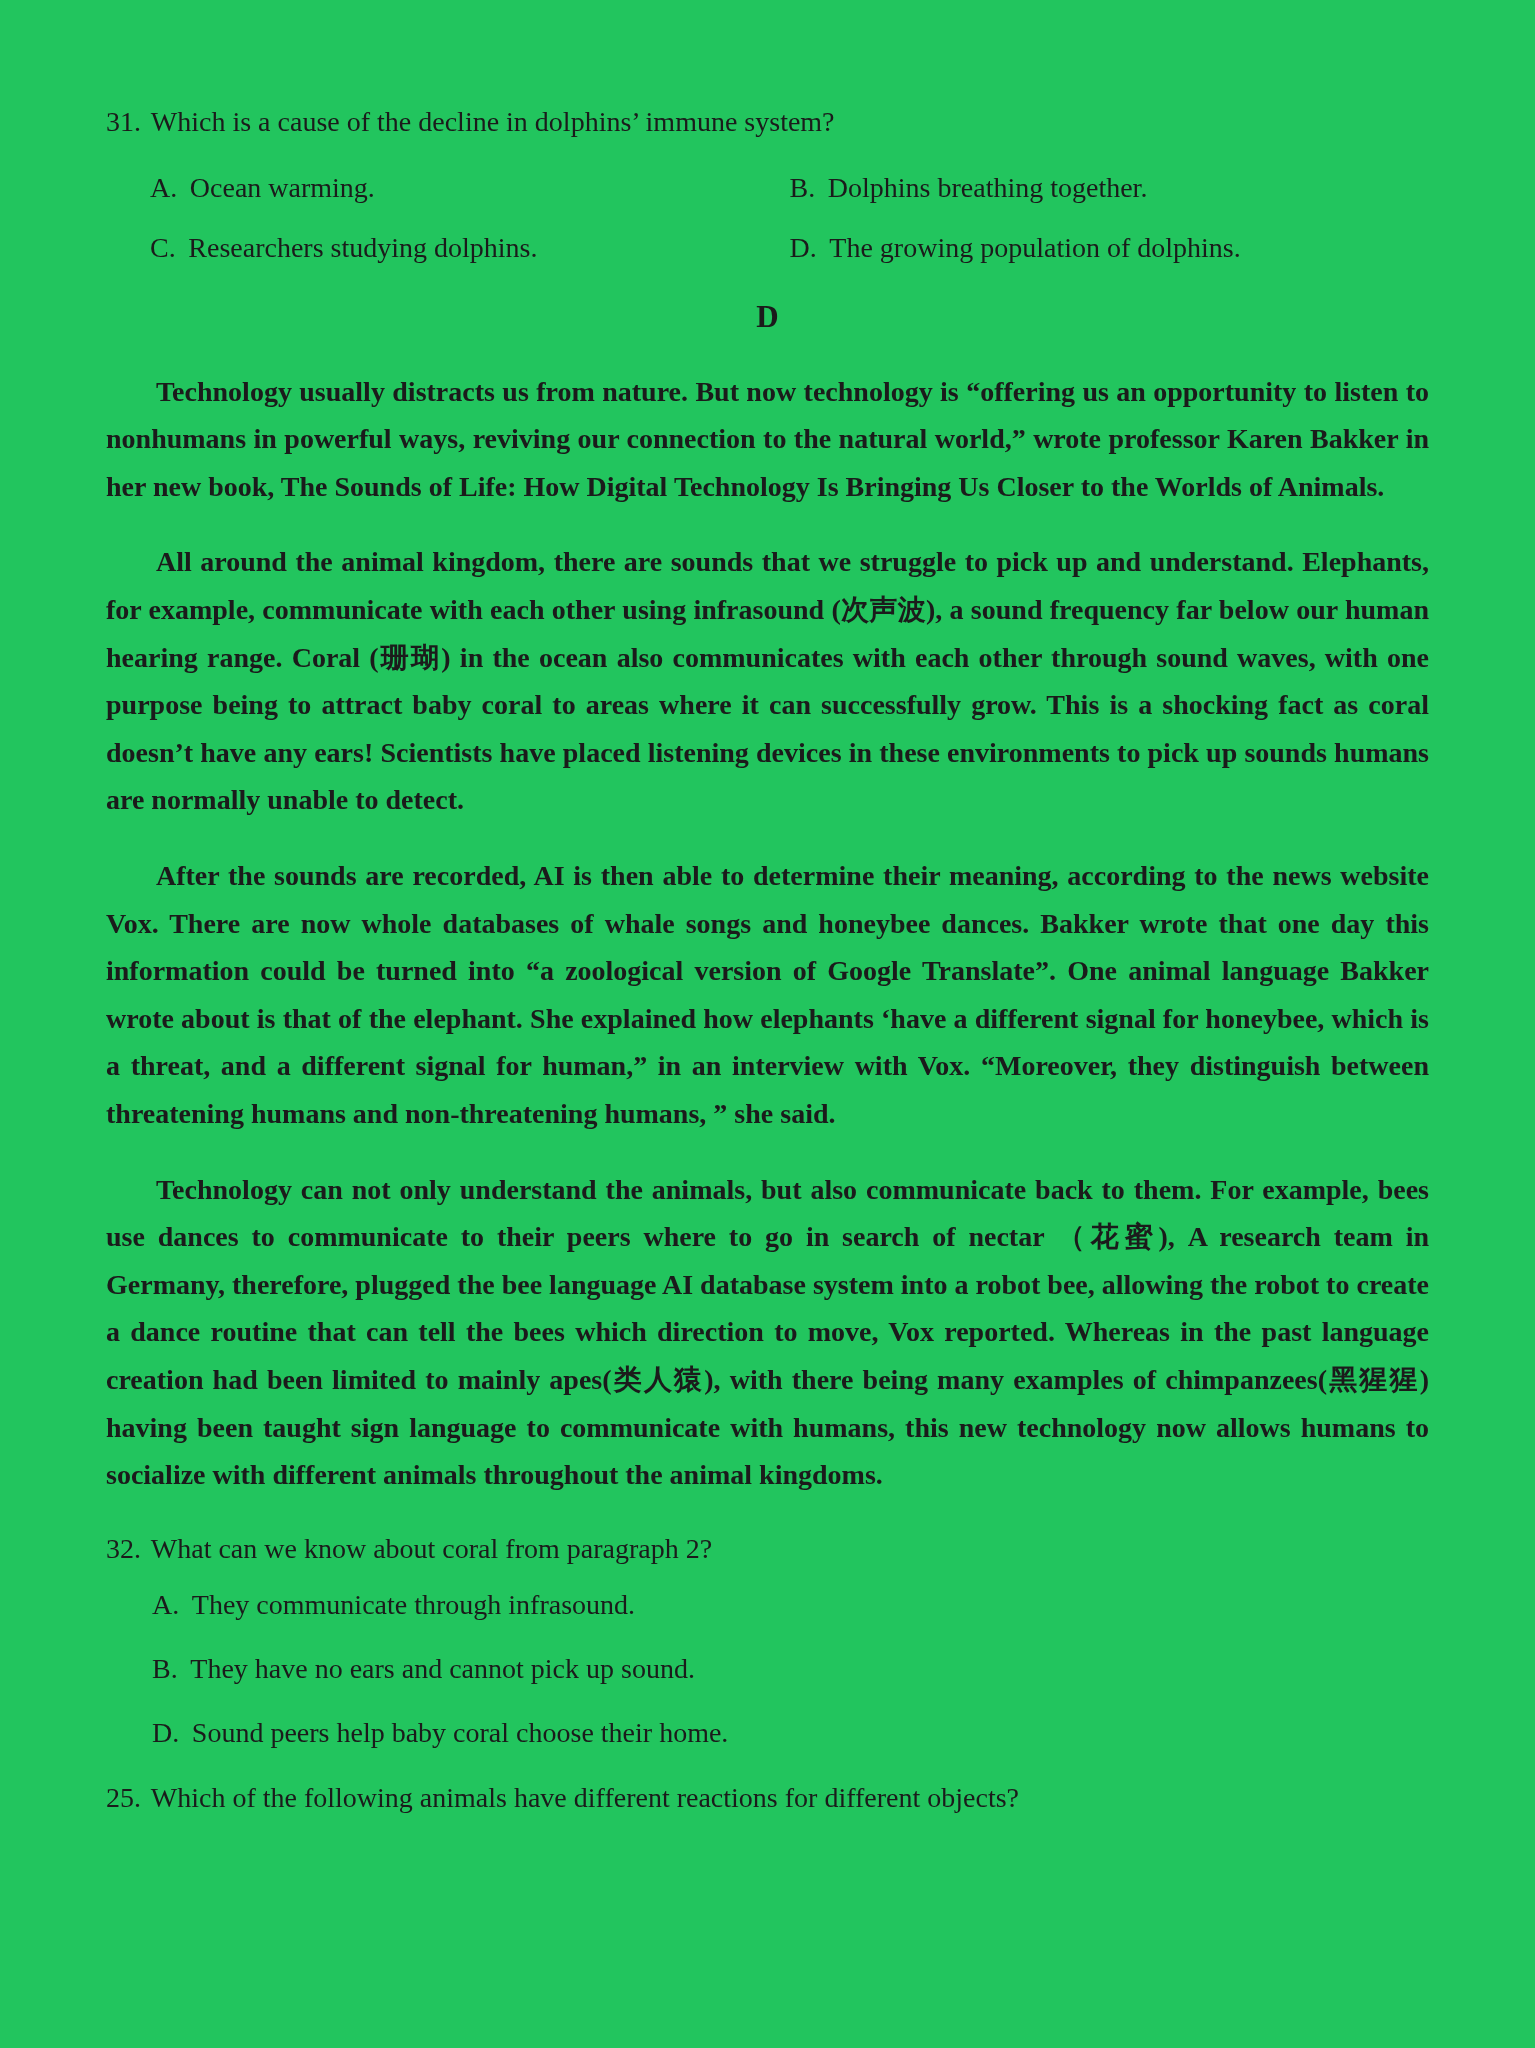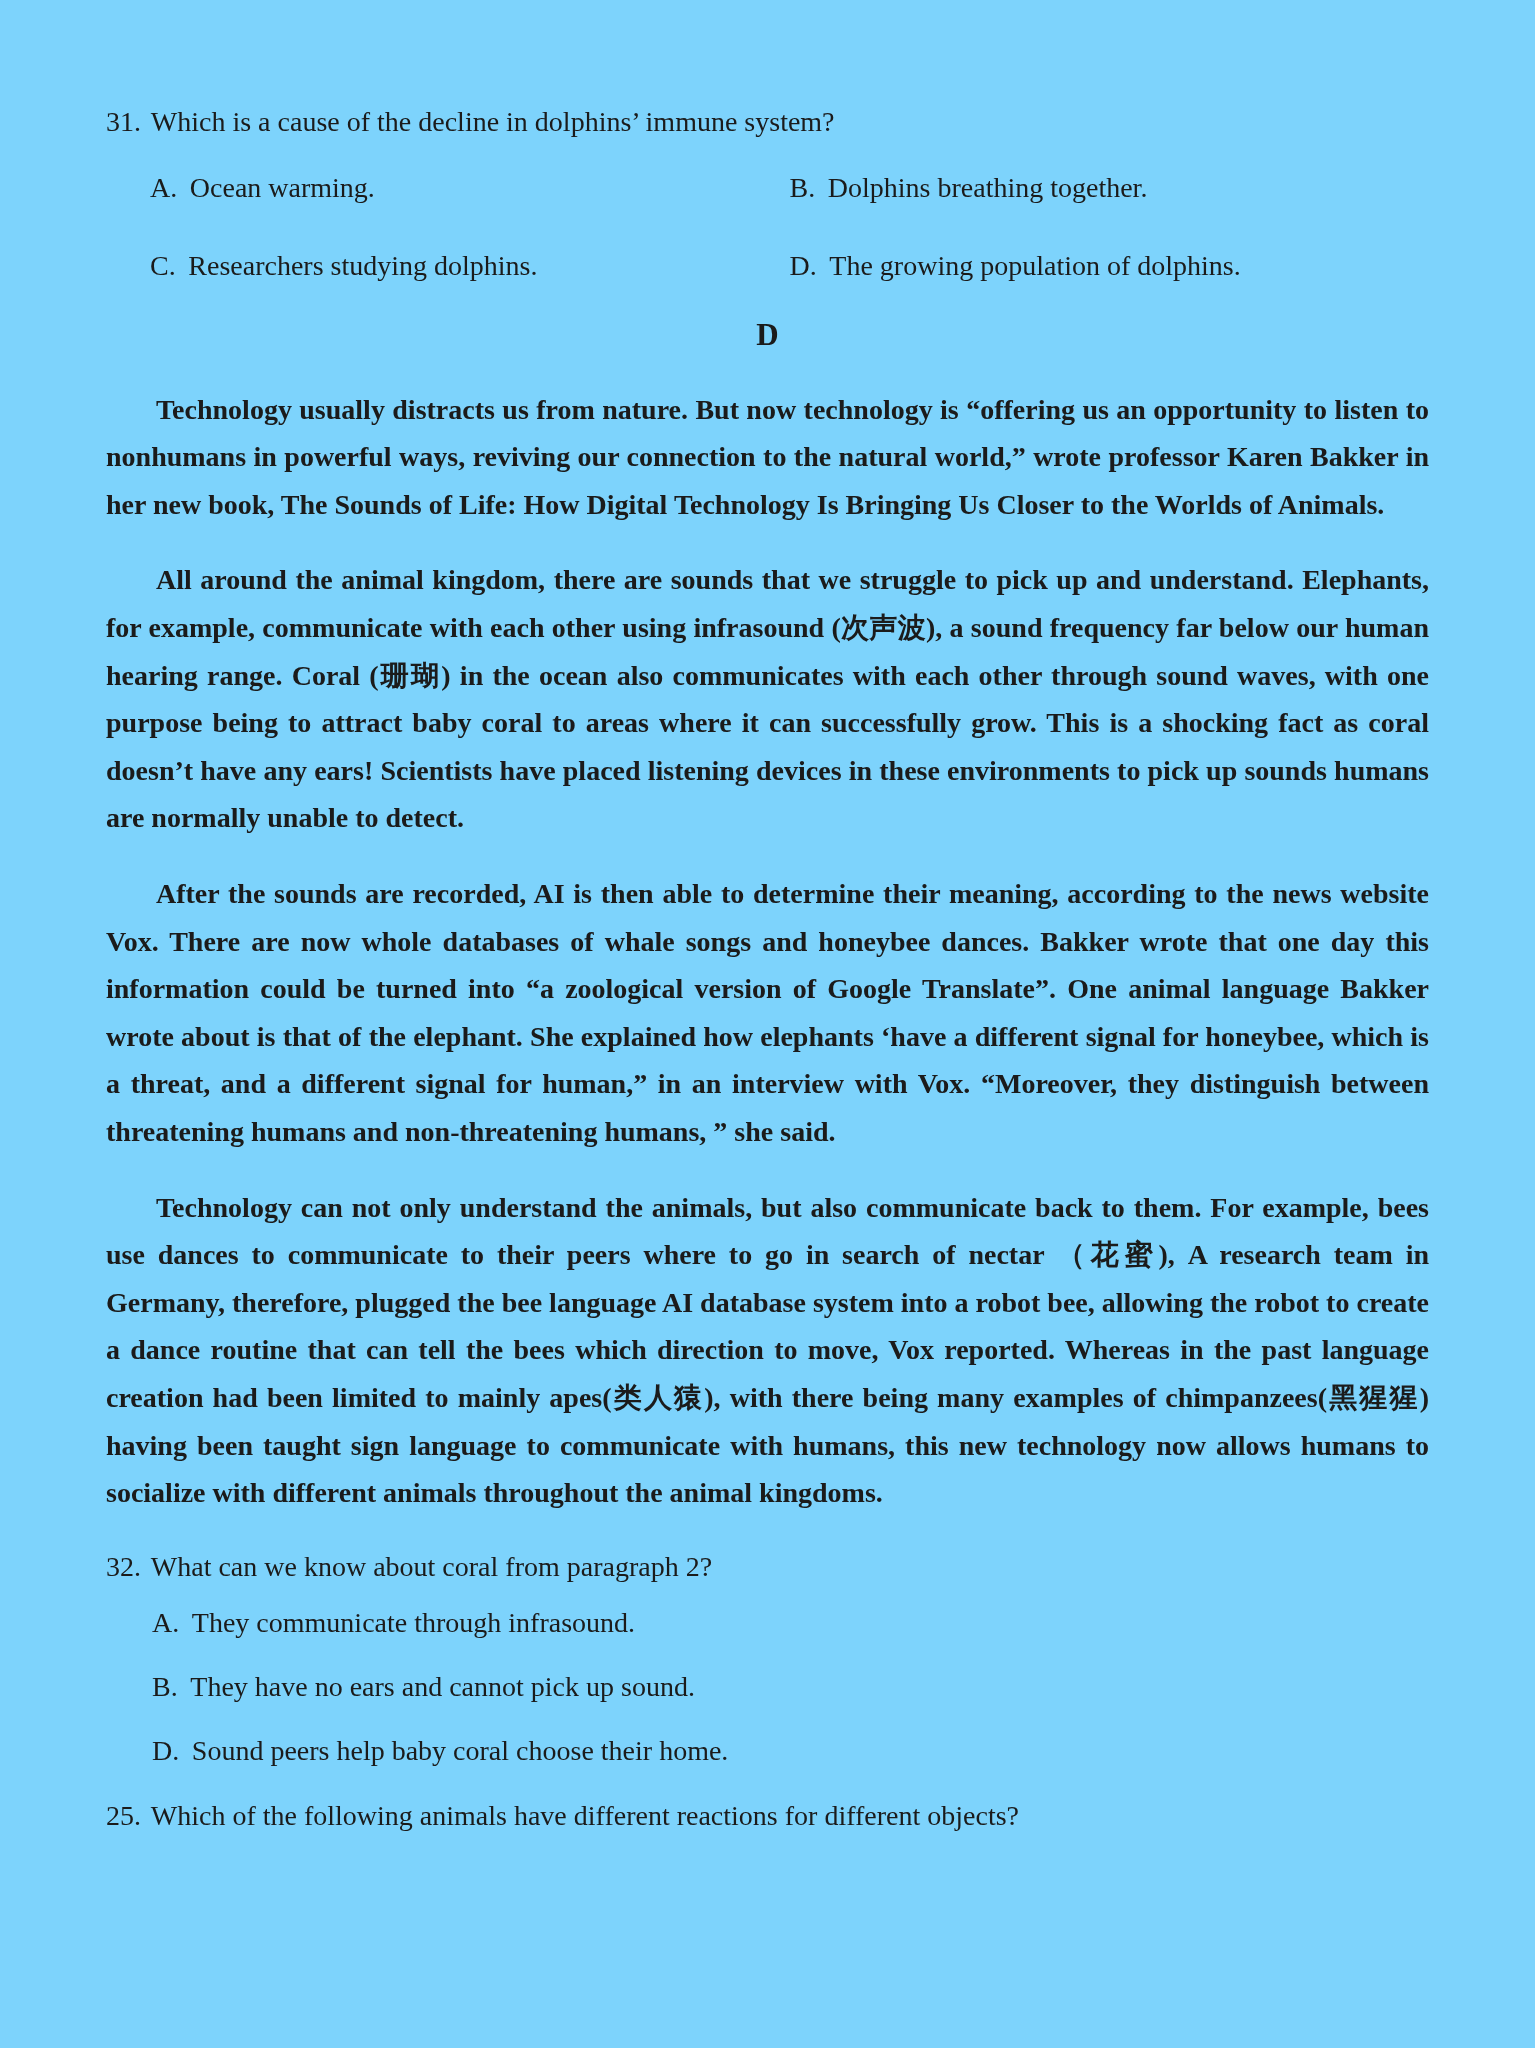--- a/index.html
+++ b/index.html
@@ -5,39 +5,39 @@
   html, body {
     margin: 0;
     padding: 0;
     background: #ffffff;
   }
   .page {
     position: relative;
     width: 1535px;
     height: 2048px;
     box-sizing: border-box;
-    background: #7dd3fc;
+    background: #22c55e;
     color: #1b1b1b;
     font-family: "Liberation Serif", "DejaVu Serif", serif;
     font-size: 28px;
     line-height: 1.58;
     padding: 100px 106px 0 106px;
     overflow: hidden;
   }
   .question {
     margin: 0 0 8px 0;
     text-align: left;
   }
   .q-num {
     margin-right: 0.35em;
   }
   .options-2col {
     display: grid;
     grid-template-columns: 1fr 1fr;
-    row-gap: 34px;
+    row-gap: 16px;
     padding-left: 44px;
     margin: 22px 0 18px 0;
   }
   .option {
     white-space: nowrap;
   }
   .opt-label {
     margin-right: 0.45em;
   }
   .section-heading {

